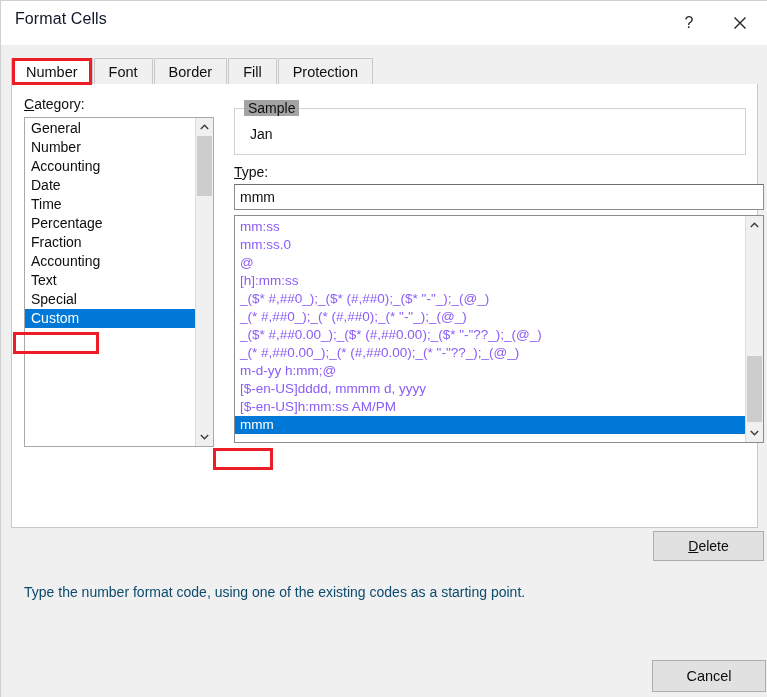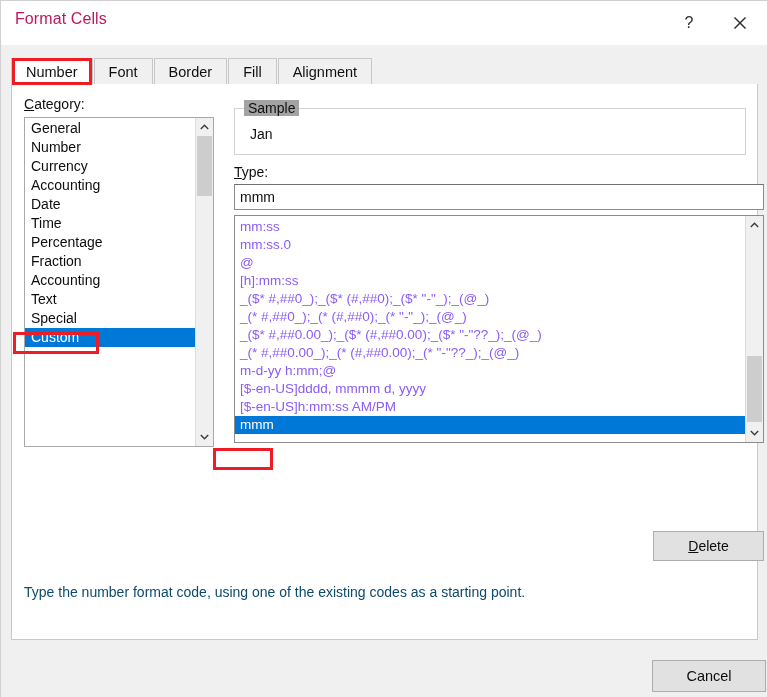--- a/index.html
+++ b/index.html
@@ -25,21 +25,21 @@
     left: 0; top: 0;
     width: 767px; height: 44px;
     background: #ffffff;
     display: flex;
     align-items: center;
   }
   .title-text {
     position: absolute;
     left: 14px; top: 9px;
     font-size: 16px;
-    color: #be185d;
+    color: #0f172a;
     letter-spacing: .1px;
   }
   .titlebar-buttons {
     position: absolute;
     right: 0; top: 0;
     height: 44px;
     display: flex;
   }
   .tb-btn {
     width: 46px; height: 44px;
@@ -91,21 +91,21 @@
     border-color: #c8c8c8;
     position: relative;
     z-index: 2;
   }
 
   
   .panel {
     position: absolute;
     left: 10px; top: 39px;
     width: 747px;
-    height: 556px;
+    height: 444px;
     background: #ffffff;
     border: 1px solid #c8c8c8;
     border-top: none;
     padding-left: 20px;
   }
 
   .label {
     position: absolute;
     font-size: 14px;
     color: #101010;
@@ -338,35 +338,34 @@
       <div class="tab">
         <span>Font</span>
       </div>
       <div class="tab">
         <span>Border</span>
       </div>
       <div class="tab">
         <span>Fill</span>
       </div>
       <div class="tab">
-        <span>Alignment</span>
+        <span>Protection</span>
       </div>
     </div>
 
     <div class="panel">
 
       <div class="label" id="category-label">
         <u>C</u><span>ategory:</span>
       </div>
 
       <div class="listbox" id="category-list">
         <div class="list-inner">
           <div class="cat-item">General</div>
           <div class="cat-item">Number</div>
-          <div class="cat-item">Currency</div>
           <div class="cat-item">Accounting</div>
           <div class="cat-item">Date</div>
           <div class="cat-item">Time</div>
           <div class="cat-item">Percentage</div>
           <div class="cat-item">Fraction</div>
           <div class="cat-item">Accounting</div>
           <div class="cat-item">Text</div>
           <div class="cat-item">Special</div>
           <div class="cat-item selected">Custom</div>
         </div>

